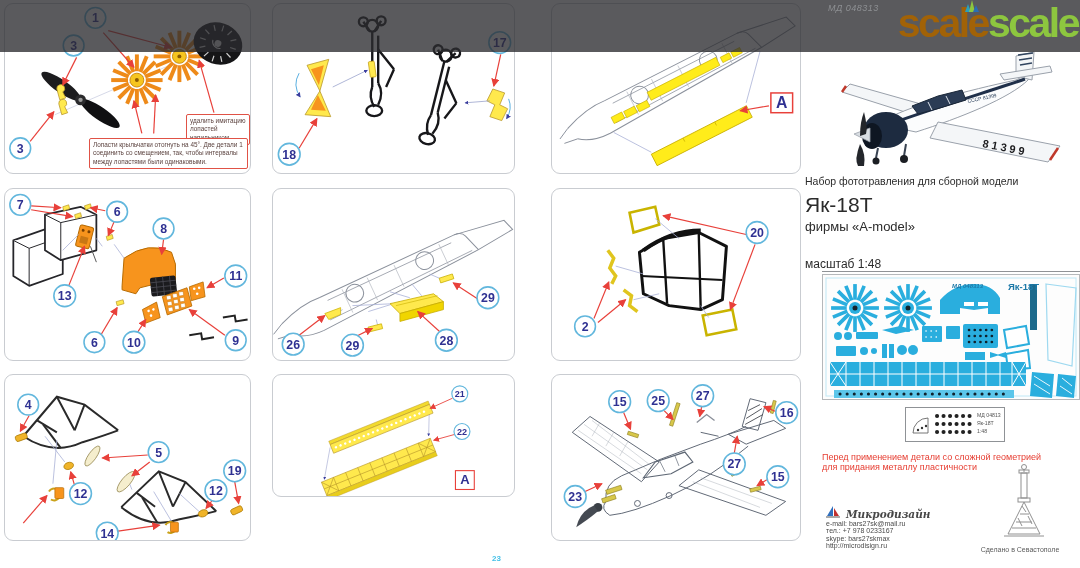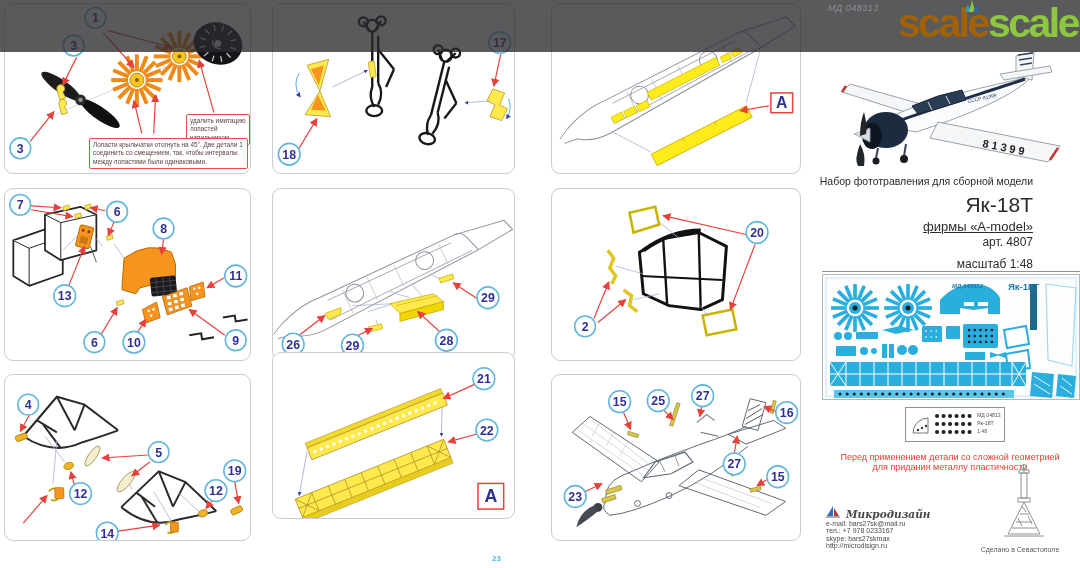--- a/index.html
+++ b/index.html
@@ -24,31 +24,31 @@
   .fan-b{color:#2aaede;}
   .ticks-w{color:#d3d3d3;}
   
   .wm{position:absolute;left:0;top:0;width:1080px;height:52px;background:rgba(43,44,47,.78);z-index:40;}
   .wm .code{position:absolute;left:828px;top:3px;color:#8e9093;font-size:9px;font-style:italic;letter-spacing:.5px;}
   .wm .logo{position:absolute;right:2px;top:3px;font-weight:bold;font-size:41px;line-height:1;letter-spacing:-2.5px;}
   .wm .logo .g1{color:#a16207;}
   .wm .logo .g2{color:#8dc63f;}
   .wm .mark{position:absolute;right:99px;top:0px;}
   
-  .prod{position:absolute;left:783px;width:250px;text-align:right;color:#2b2b2b;}
+  .prod{position:absolute;left:805px;width:250px;text-align:left;color:#2b2b2b;}
   .prod-sub{top:175px;font-size:10.5px;}
   .prod-title{top:193px;font-size:21px;}
-  .prod-brand{top:219px;font-size:13px;text-decoration:underline;}
+  .prod-brand{top:219px;font-size:13px;}
   .prod-art{top:235px;font-size:12px;}
   .prod-scale{top:257px;font-size:12px;}
   .hrule{position:absolute;left:822px;top:271px;width:258px;border-top:1px solid #8f9296;}
   .fret-code-t{fill:#1d79a8;font-style:italic;font-weight:bold;font-size:6px;}
   .fret-name-t{fill:#1d79a8;font-weight:bold;font-size:9.5px;}
   .mini-txt{fill:#555;font-size:5.2px;}
-  .warning{position:absolute;left:822px;top:452px;width:256px;text-align:center;color:#e63c30;}
+  .warning{position:absolute;left:822px;top:452px;width:256px;color:#e63c30;}
   .warning .w1{font-size:9px;}
   .warning .w2{font-size:10px;font-weight:bold;letter-spacing:.5px;margin:1px 0;}
   .warning .w3{font-size:9px;}
   .brandrow{position:absolute;left:824px;top:504px;display:flex;align-items:flex-end;gap:4px;}
   .brandname{font-family:"DejaVu Serif","Liberation Serif",serif;font-style:italic;font-weight:bold;
              font-size:10.5px;color:#474747;}
   .contacts{position:absolute;left:826px;top:520px;color:#4a4a4a;font-size:7px;line-height:7.3px;}
   .madein{position:absolute;left:958px;top:546px;width:124px;text-align:center;color:#5a5a5a;font-size:7px;}
   .pagenum{position:absolute;left:492px;top:554px;color:#45c1e8;font-size:8px;font-weight:bold;}
 </style>
@@ -468,21 +468,21 @@
           <circle r="11"></circle>
           <text y="4.5">12</text>
         </g>
       <g class="co" transform="translate(103,160)">
           <circle r="11"></circle>
           <text y="4.5">14</text>
         </g>
     </svg>
   </div>
 
-  <div class="panel" style="left:272px;top:352px;width:243px;height:167px">
+  <div class="panel" style="left:272px;top:374px;width:243px;height:123px">
     <svg class="art" viewBox="0 0 243 167">
       <path class="leaderB" d="M34,100 L26,144"></path>
       <path class="leaderB" d="M171,44 L170,84"></path>
       <g transform="translate(34,96) rotate(-22)">
         <rect x="0" y="-5" width="148" height="5" fill="#f2da2e" stroke="#b8972a" stroke-width=".6"></rect>
         <rect width="148" height="13" fill="#ffe94d" stroke="#b8972a" stroke-width=".8"></rect>
         <line x1="6" y1="6.5" x2="142" y2="6.5" stroke="#fff" stroke-width="3.4" stroke-dasharray="0.1 6.8" stroke-linecap="round"></line>
       </g>
       <g transform="translate(22,148) rotate(-22)">
         <rect width="162" height="20" fill="#ffe94d" stroke="#b8972a" stroke-width=".8"></rect>
@@ -600,21 +600,20 @@
     <path d="M40,98 q-6,16 -2,22 l6,0 q2,-12 -4,-22" fill="#23262b"></path>
     <path d="M86,98 L84,110 M58,102 L56,112" stroke="#394352" stroke-width="2"></path>
     <circle cx="84" cy="113" r="4" fill="#1b1e23"></circle>
       <circle cx="56" cy="115" r="3.5" fill="#1b1e23"></circle>
     <text x="148" y="57" transform="rotate(-12 148 57)" font-size="5" fill="#30445f">СССР 81399</text>
   </svg>
 
   <div class="prod prod-sub">Набор фототравления для сборной модели</div>
   <div class="prod prod-title">Як-18Т</div>
   <div class="prod prod-brand">фирмы «A-model»</div>
-  <div class="prod prod-art">арт. 4807</div>
   <div class="prod prod-scale">масштаб 1:48</div>
   <div class="hrule"></div>
 
   <svg style="position:absolute;left:822px;top:274px" width="258" height="126" viewBox="0 0 258 126">
     <rect x="0.5" y="0.5" width="257" height="125" fill="#fdfdfd" stroke="#b5b8bb"></rect>
     <rect x="4" y="4" width="250" height="118" fill="none" stroke="#bfe8f6" stroke-width="1"></rect>
     <g class="fan-b">
         <use href="#rays16" transform="translate(33,34) scale(0.92)"></use>
       </g>
     <circle cx="33" cy="34" r="6" fill="#2aaede"></circle>

